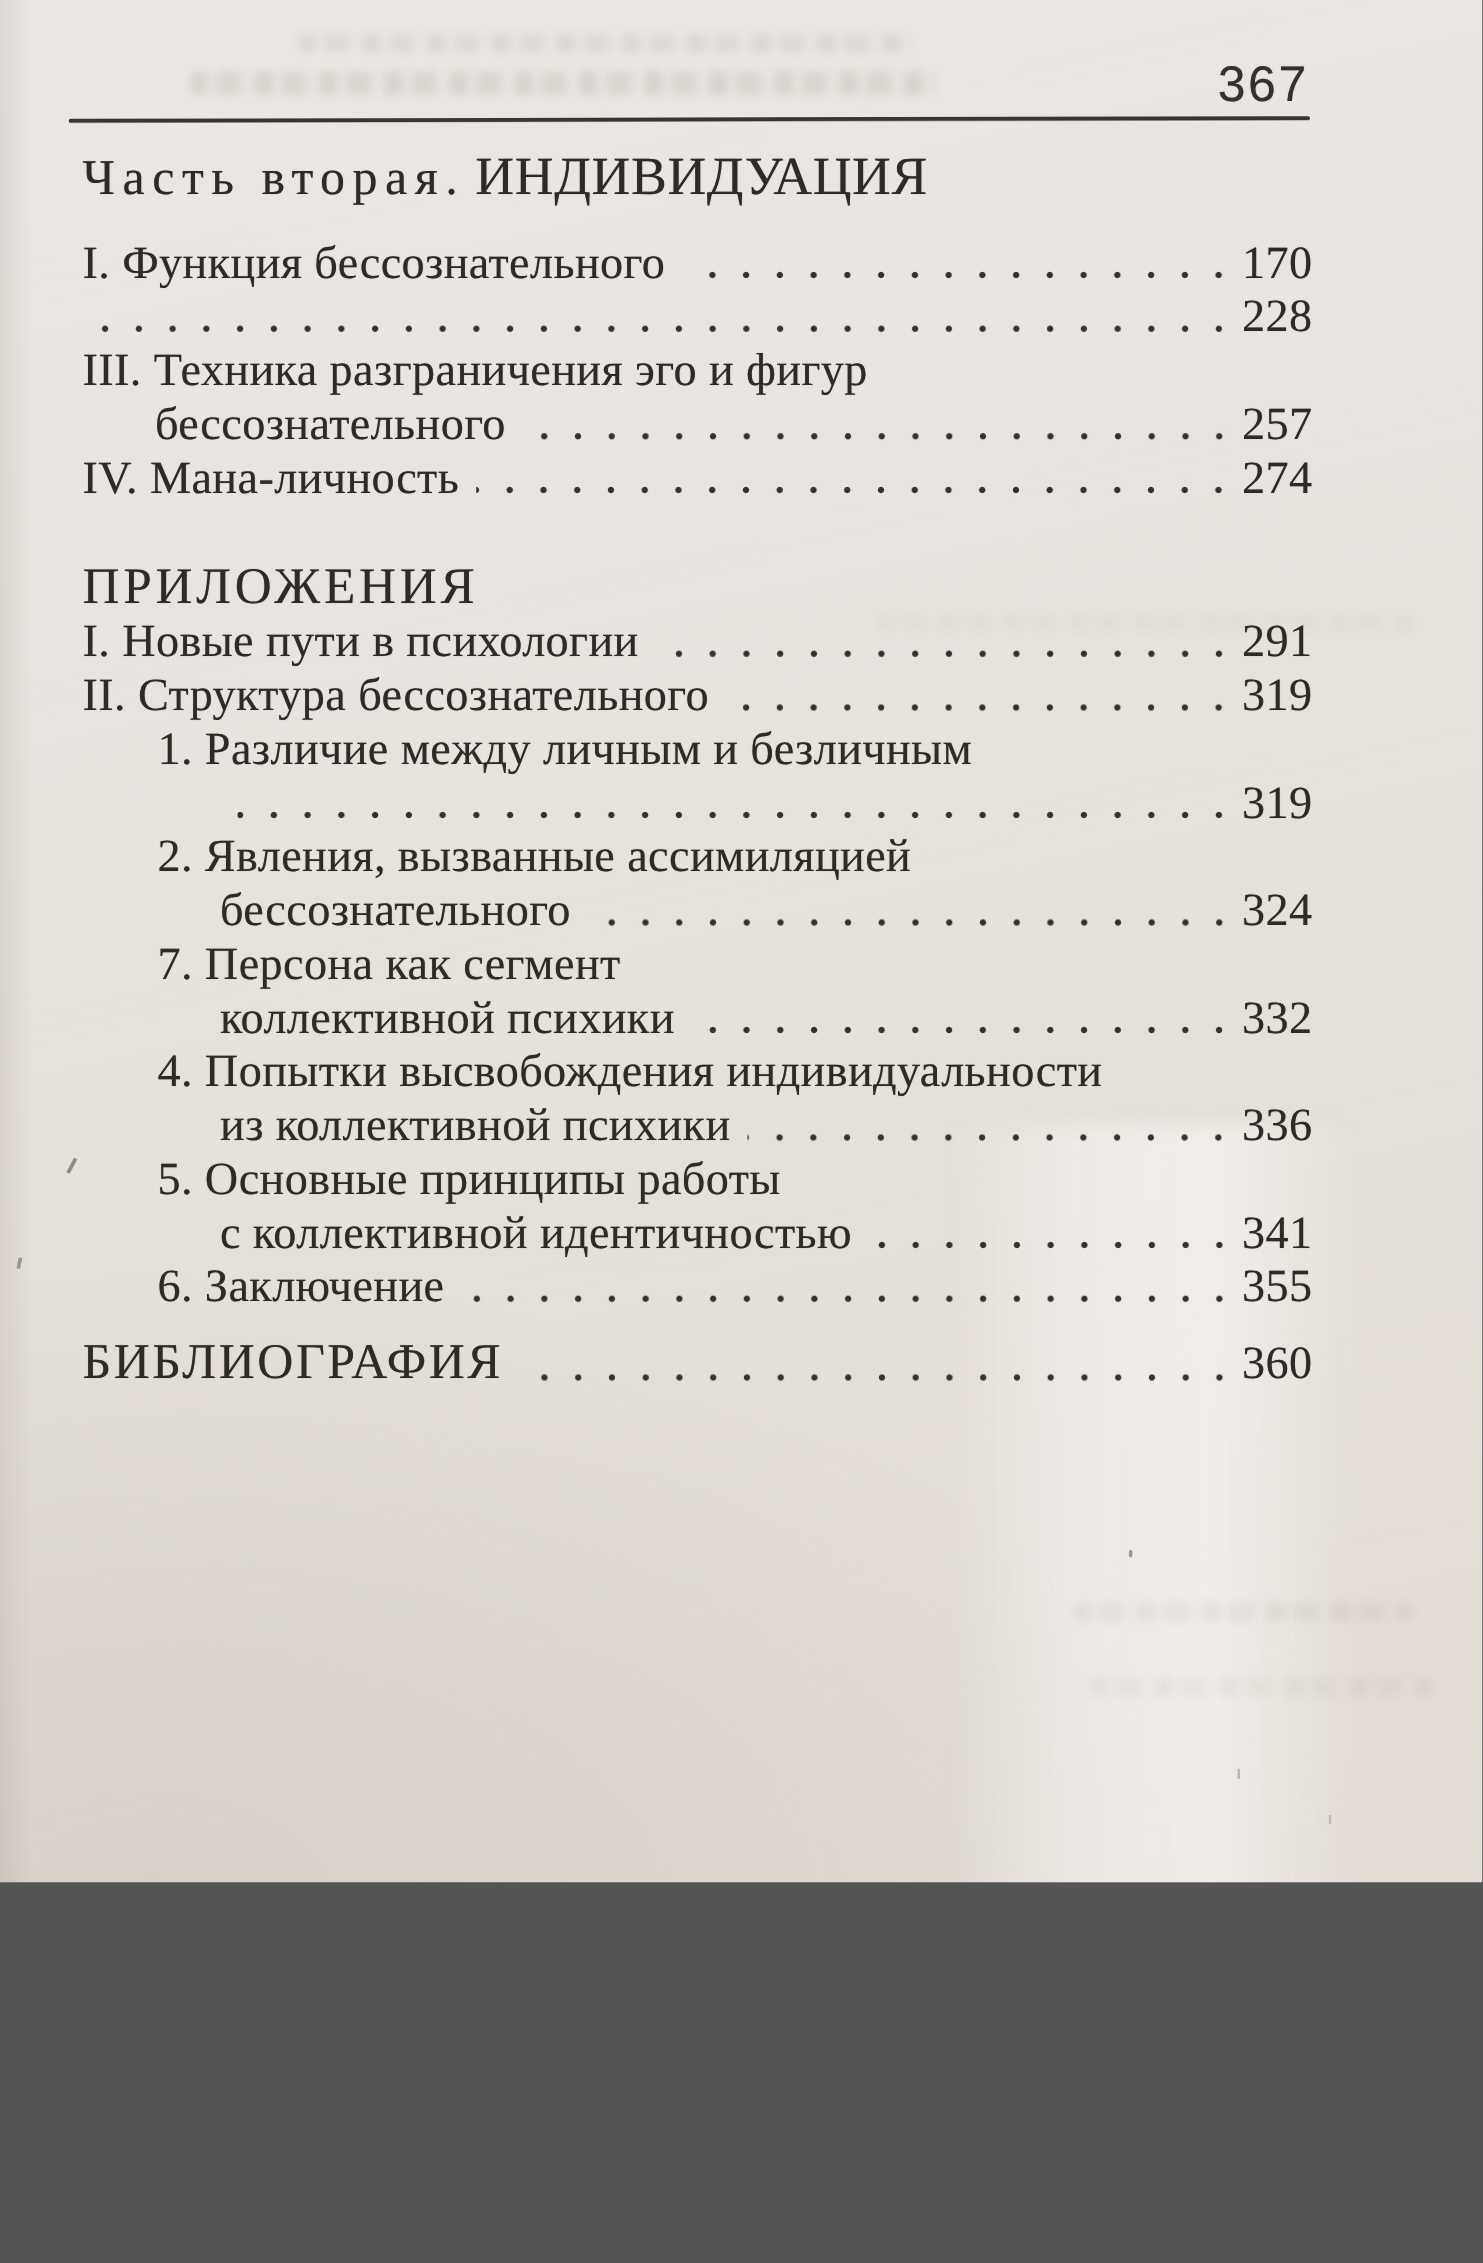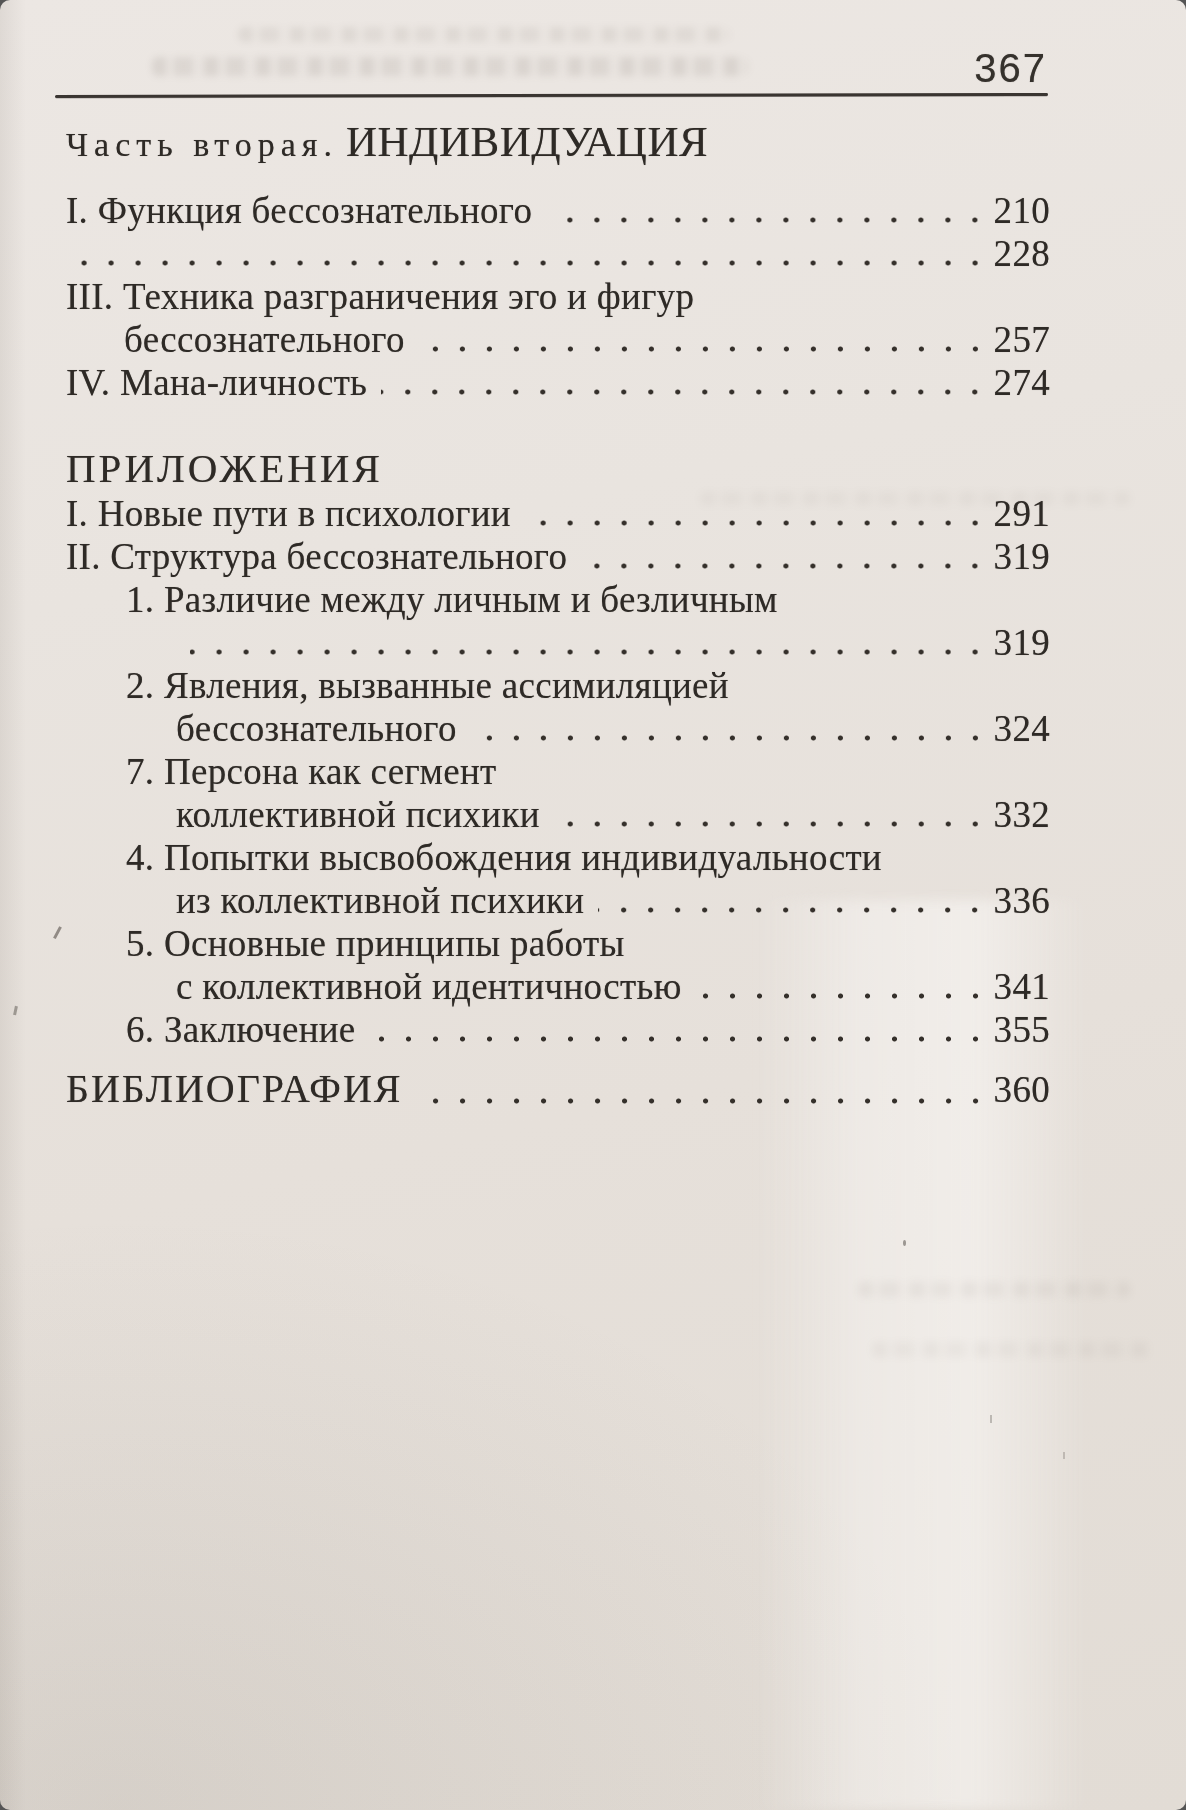--- a/index.html
+++ b/index.html
@@ -4,29 +4,28 @@
 <title>Scanned book page — Оглавление, с. 367</title>
 <style>
   :root{
     --paper:#e8e3de;
     --ink:#2e2a26;
     --rule:#3a3531;
   }
   html,body{margin:0;padding:0;background:#555;}
   .page{
     position:relative;
-    width:1186px;height:1810px;
+    width:1186px;height:1506px;
     margin:0 auto;
     overflow:hidden;
     background:
       radial-gradient(120% 55% at 10% 100%, rgba(95,88,78,0.10), rgba(95,88,78,0) 60%),
       linear-gradient(168deg,#ece7e3 0%, #e9e4df 30%, #e6e0da 60%, #e2dcd5 100%);
     font-family:"Liberation Serif","DejaVu Serif",serif;
     color:var(--ink);
-    border-radius:10px;
   }
   
   .light-band{
     position:absolute;left:758px;top:900px;width:330px;height:910px;
     background:linear-gradient(90deg, rgba(248,246,244,0) 0%, rgba(248,246,244,0.45) 30%, rgba(250,248,246,0.55) 65%, rgba(248,246,244,0) 100%);
     filter:blur(6px);
     pointer-events:none;
   }
   .gutter-shade{
     position:absolute;left:0;top:0;width:26px;height:1810px;
@@ -63,21 +62,21 @@
     background:var(--rule);border-radius:2px;transform:rotate(-0.12deg);
     box-shadow:0 0.5px 0.5px rgba(58,53,49,0.4);
   }
 
   .content{position:absolute;left:66px;top:0;width:984px;}
   .content, .content *{text-shadow:0 0 0.7px rgba(46,42,38,0.5);}
 
   .part-heading{
     margin-top:118px;line-height:48px;white-space:nowrap;
   }
-  .part-heading .prefix{font-size:34px;letter-spacing:6px;}
+  .part-heading .prefix{font-size:40px;letter-spacing:6px;}
   .part-heading .title{font-size:43px;font-weight:normal;letter-spacing:0.5px;margin-left:8px;}
 
   .toc-list{display:block;}
   .toc-list.first{margin-top:14px;}
   .toc-list.appendix{margin-top:0;}
   .section-heading{
     margin-top:40px;line-height:48px;
     font-size:41px;letter-spacing:3px;
   }
   .row{
@@ -126,21 +125,21 @@
   <div class="content">
 
     <div class="part-heading">
       <span class="prefix">Часть вторая.</span><span class="title">ИНДИВИДУАЦИЯ</span>
     </div>
 
     <div class="toc-list first">
         <div class="row l0">
           <span class="t">I. Функция бессознательного</span>
           <span class="leader"></span>
-          <span class="num">210</span>
+          <span class="num">170</span>
         </div>
         <div class="row l0">
           <span class="leader"></span>
           <span class="num">228</span>
         </div>
         <div class="row l0">
           <span class="t">III. Техника разграничения эго и фигур</span>
         </div>
         <div class="row l0c">
           <span class="t">бессознательного</span>

